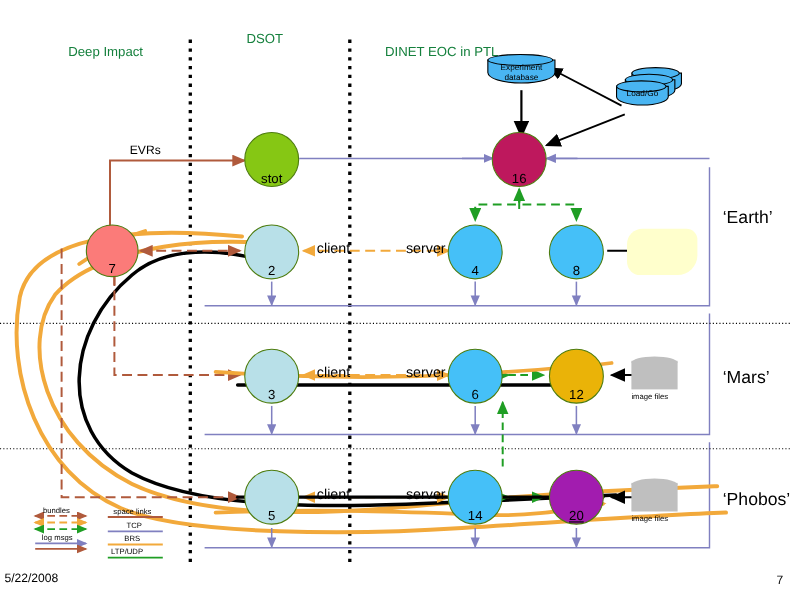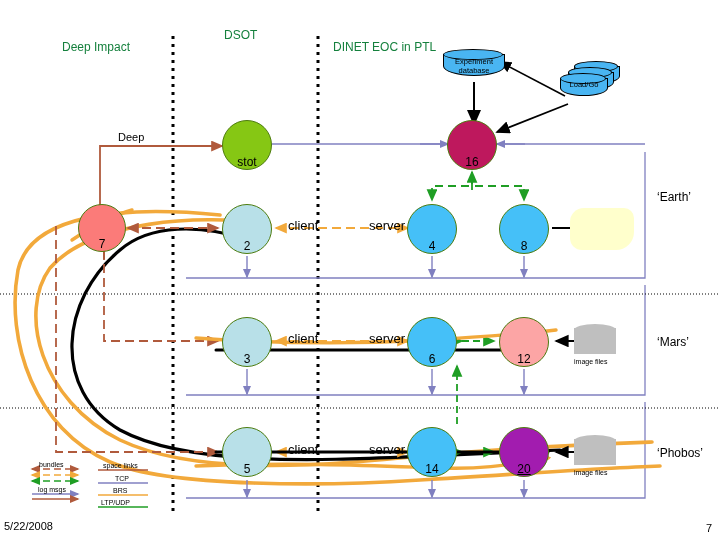--- a/index.html
+++ b/index.html
@@ -25,21 +25,21 @@
 
   .colhdr{
     position:absolute;
     font-size:12px;
     color:#15803d;
     white-space:nowrap;
   }
 
   .sidelbl{
     position:absolute;
-    font-size:12px;
+    font-size:16px;
     color:#000;
     white-space:nowrap;
   }
 
   .node{
     position:absolute;
     border-radius:50%;
     border:1px solid #4d7c0f;
     display:flex;align-items:flex-end;justify-content:center;
     font-size:12px;
@@ -137,21 +137,21 @@
     <line x1="0" y1="408" x2="720" y2="408" stroke="#000" stroke-width="1" stroke-dasharray="1,2"></line>
 
     <path d="M 220,215 C 120,205 30,215 18,270 C 5,340 35,430 110,462 C 170,488 330,486 420,480 C 520,474 600,468 660,466" fill="none" stroke="#f2a93b" stroke-width="3.6" stroke-linecap="round"></path>
     <path d="M 270,225 C 200,212 90,222 50,268 C 18,312 40,400 120,440 C 200,478 330,465 430,455 C 520,447 600,444 652,442" fill="none" stroke="#f2a93b" stroke-width="3.6" stroke-linecap="round"></path>
 
     <path d="M 250,240 C 200,224 150,224 120,250 C 60,300 52,390 120,430 C 190,468 330,460 430,456 C 520,452 556,450 560,450" fill="none" stroke="#000" stroke-width="3.2" stroke-linecap="round"></path>
   </svg>
 
   <div class="colhdr" style="left:62px;top:40px;">Deep Impact</div>
   <div class="colhdr" style="left:224px;top:28px;">DSOT</div>
-  <div class="colhdr" style="left:333px;top:40px;">DINET EOC in PTL</div>
+  <div class="colhdr" style="left:350px;top:40px;">DINET EOC in PTL</div>
 
   <div class="cylwrap" style="left:560px;top:64px;width:62px;height:34px;">
     <div class="cyl" style="left:14px;top:2px;width:46px;height:18px;border-radius:0 0 23px 23px/0 0 8px 8px;">
         <div class="top"></div>
       </div>
     <div class="cyl" style="left:8px;top:8px;width:46px;height:18px;border-radius:0 0 23px 23px/0 0 8px 8px;">
         <div class="top"></div>
       </div>
     <div class="cyl" style="left:0px;top:14px;width:48px;height:18px;border-radius:0 0 24px 24px/0 0 8px 8px;">
       <div class="top"></div>
@@ -278,35 +278,35 @@
   <div class="node" style="left:499px;top:204px;width:50px;height:50px;background:#45c0f8;">
     <span>8</span>
   </div>
 
   <div class="node" style="left:222px;top:317px;width:50px;height:50px;background:#b8e0e8;">
     <span>3</span>
   </div>
   <div class="node" style="left:407px;top:317px;width:50px;height:50px;background:#45c0f8;">
     <span>6</span>
   </div>
-  <div class="node" style="left:499px;top:317px;width:50px;height:50px;background:#fca5a5;">
+  <div class="node" style="left:499px;top:317px;width:50px;height:50px;background:#eab308;">
     <span>12</span>
   </div>
 
   <div class="node" style="left:222px;top:427px;width:50px;height:50px;background:#b8e0e8;">
     <span>5</span>
   </div>
   <div class="node" style="left:407px;top:427px;width:50px;height:50px;background:#45c0f8;">
     <span>14</span>
   </div>
   <div class="node" style="left:499px;top:427px;width:50px;height:50px;background:#a21caf;text-decoration:underline;">
     <span>20</span>
   </div>
 
-  <div class="linklbl" style="left:118px;top:131px;font-size:11px;">Deep</div>
+  <div class="linklbl" style="left:118px;top:131px;font-size:11px;">EVRs</div>
 
   <div class="linklbl" style="left:288px;top:218px;">client</div>
   <div class="linklbl" style="left:369px;top:218px;">server</div>
 
   <div class="linklbl" style="left:288px;top:331px;">client</div>
   <div class="linklbl" style="left:369px;top:331px;">server</div>
 
   <div class="linklbl" style="left:288px;top:442px;">client</div>
   <div class="linklbl" style="left:369px;top:442px;">server</div>
 

